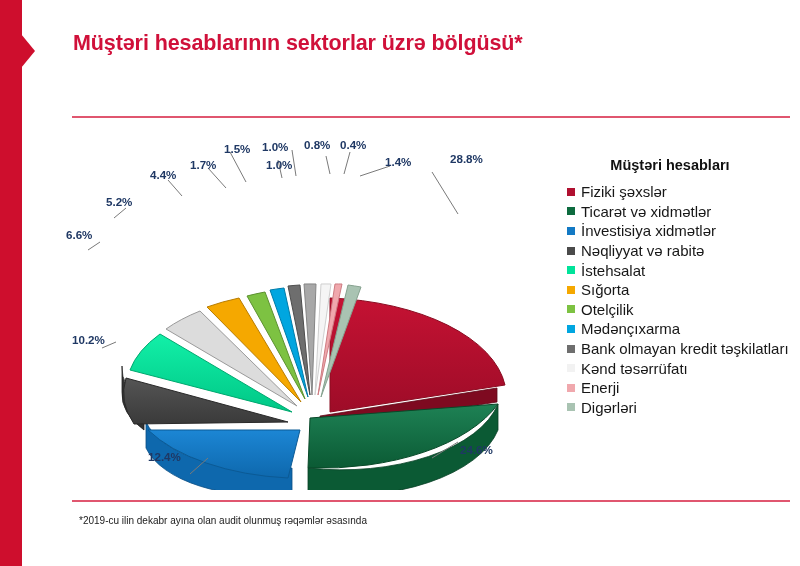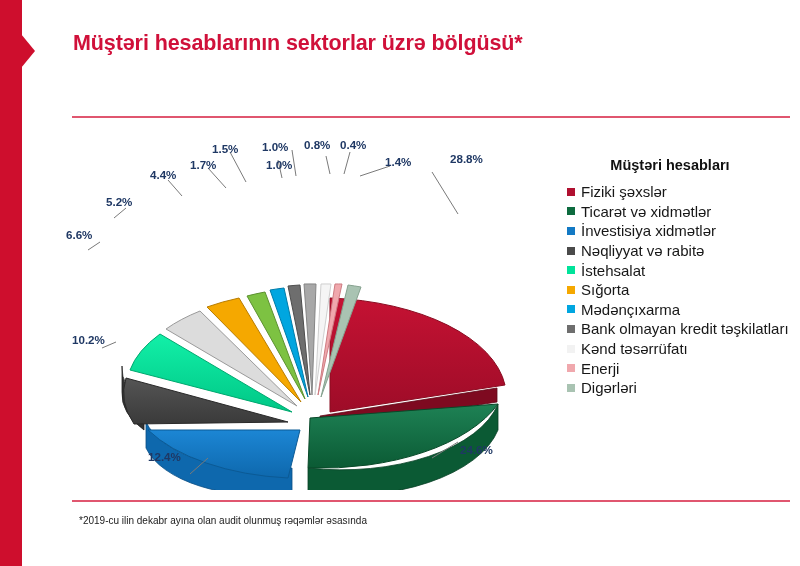--- a/index.html
+++ b/index.html
@@ -215,21 +215,21 @@
     </svg>
 
     <div class="pct" style="left:390px; top:22px;">28.8%</div>
     <div class="pct" style="left:400px; top:313px;">24.6%</div>
     <div class="pct" style="left:88px;  top:320px;">12.4%</div>
     <div class="pct" style="left:12px;  top:203px;">10.2%</div>
     <div class="pct" style="left:6px;   top:98px;">6.6%</div>
     <div class="pct" style="left:46px;  top:65px;">5.2%</div>
     <div class="pct" style="left:90px;  top:38px;">4.4%</div>
     <div class="pct" style="left:130px; top:28px;">1.7%</div>
-    <div class="pct" style="left:152px; top:12px;">1.5%</div>
+    <div class="pct" style="left:164px; top:12px;">1.5%</div>
     <div class="pct" style="left:202px; top:10px;">1.0%</div>
     <div class="pct" style="left:206px; top:28px;">1.0%</div>
     <div class="pct" style="left:244px; top:8px;">0.8%</div>
     <div class="pct" style="left:280px; top:8px;">0.4%</div>
     <div class="pct" style="left:325px; top:25px;">1.4%</div>
   </div>
 
   <div class="legend">
     <div class="legend-title">Müştəri hesabları</div>
 
@@ -251,20 +251,24 @@
     </div>
     <div class="legend-item">
       <span class="legend-swatch" style="background:#00E39A"></span>
       <span class="legend-label">İstehsalat</span>
     </div>
     <div class="legend-item">
       <span class="legend-swatch" style="background:#F5A800"></span>
       <span class="legend-label">Sığorta</span>
     </div>
     <div class="legend-item">
+      <span class="legend-swatch" style="background:#7DC242"></span>
+      <span class="legend-label">Otelçilik</span>
+    </div>
+    <div class="legend-item">
       <span class="legend-swatch" style="background:#00A6E0"></span>
       <span class="legend-label">Mədənçıxarma</span>
     </div>
     <div class="legend-item">
       <span class="legend-swatch" style="background:#6E6E6E"></span>
       <span class="legend-label">Bank olmayan kredit təşkilatları</span>
     </div>
     <div class="legend-item">
       <span class="legend-swatch" style="background:#F2F2F2"></span>
       <span class="legend-label">Kənd təsərrüfatı</span>

